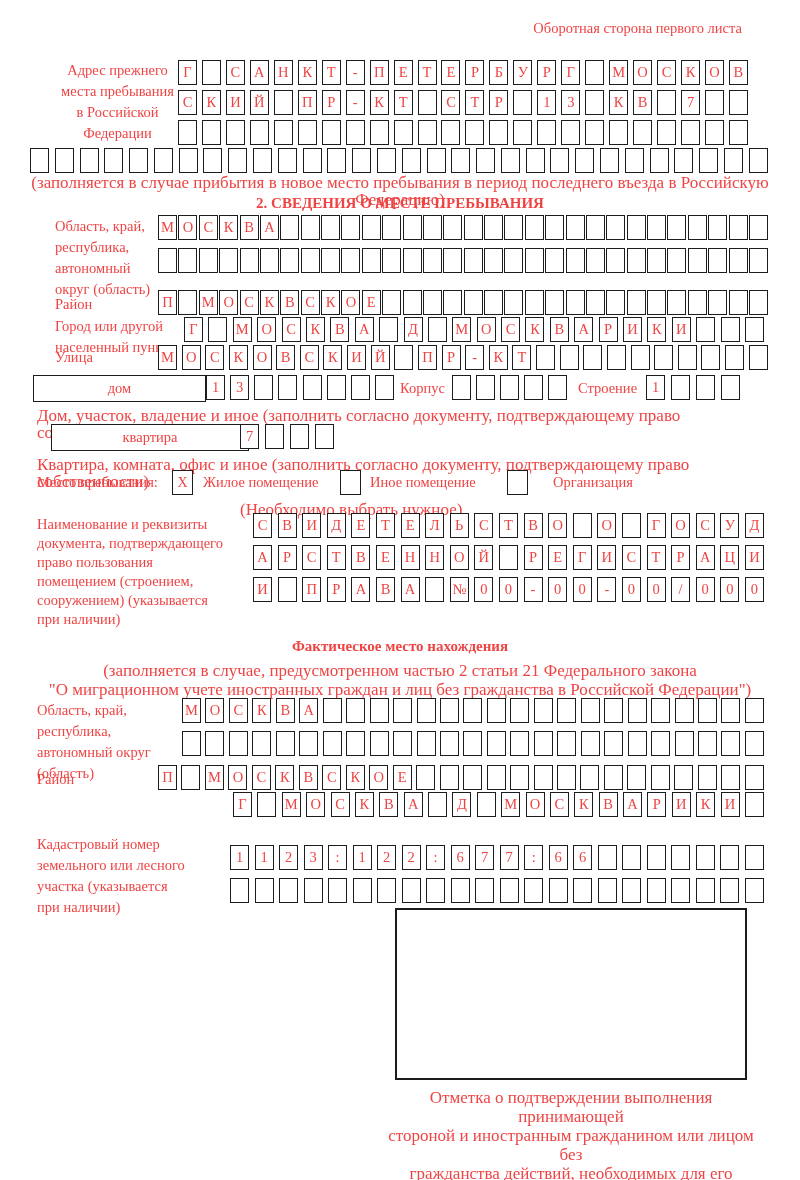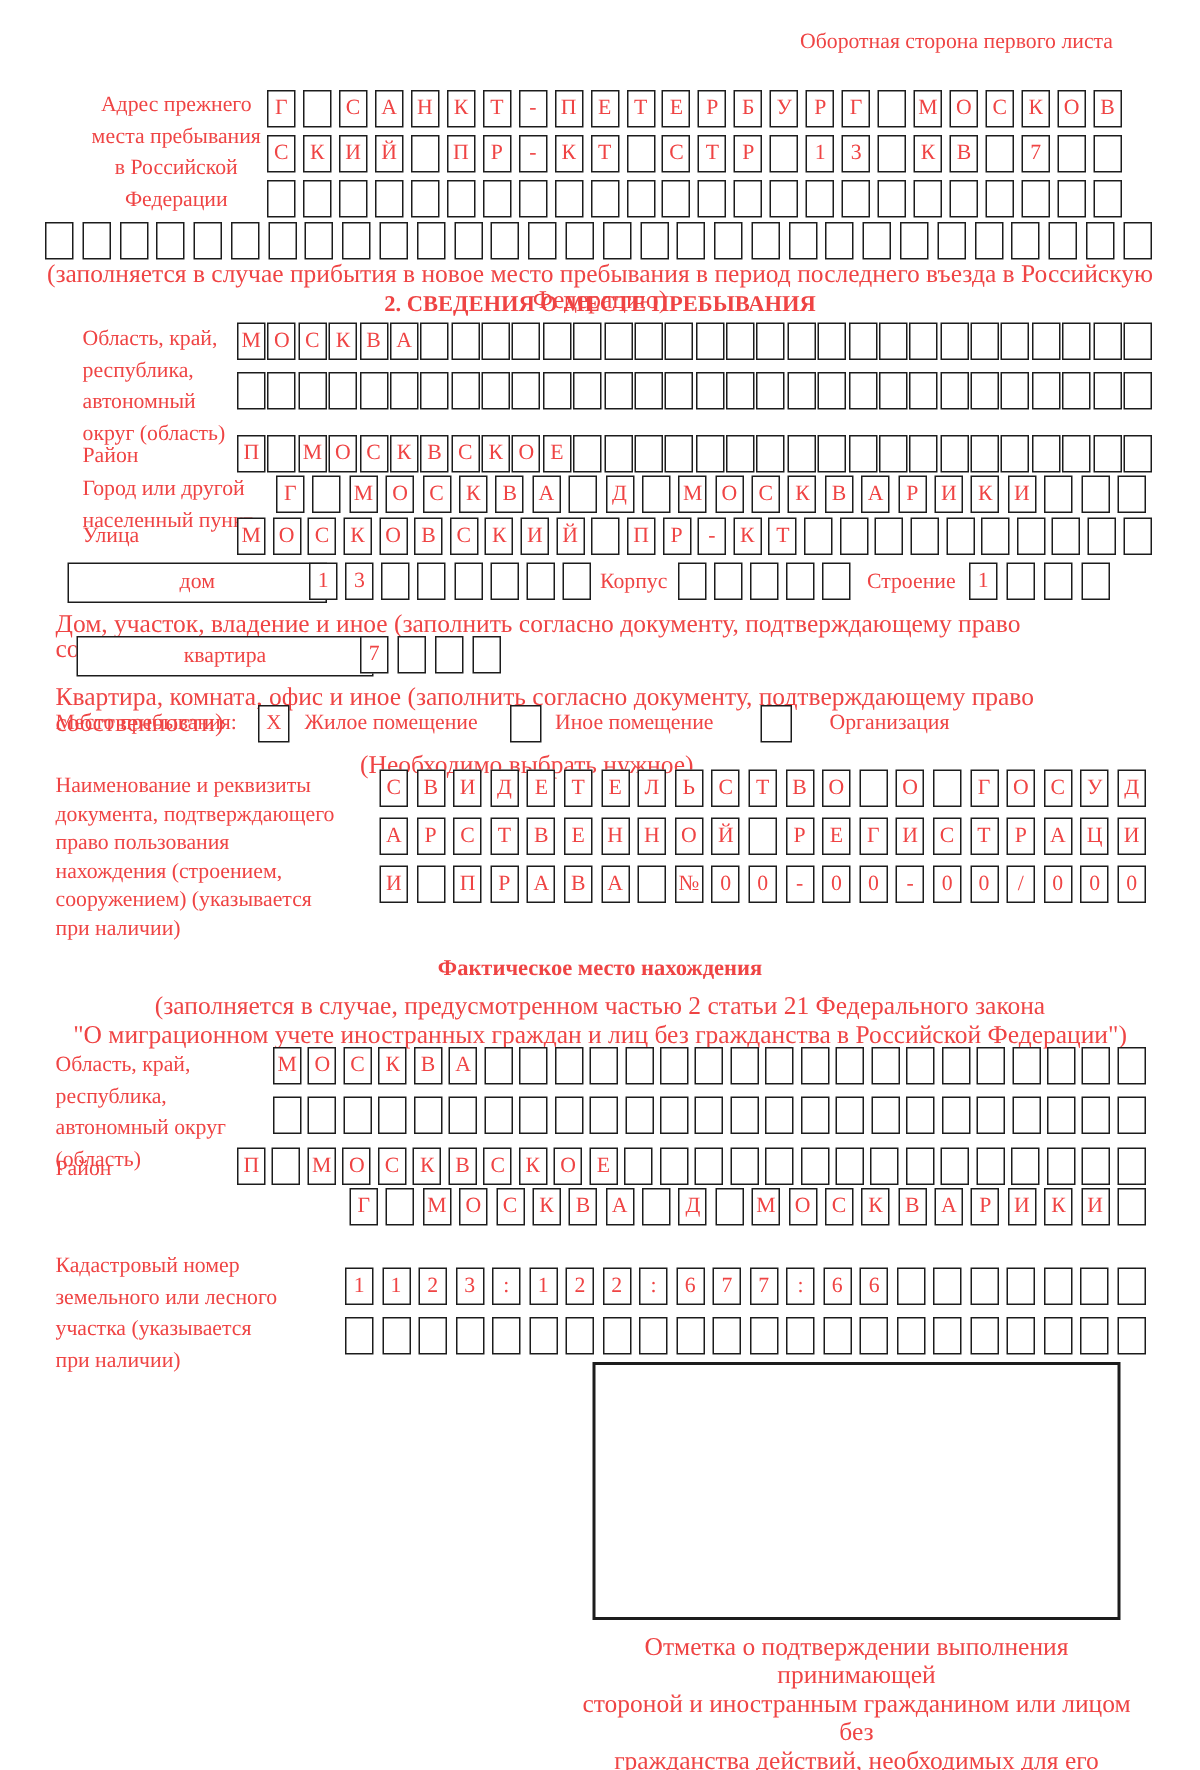--- a/index.html
+++ b/index.html
@@ -310,21 +310,21 @@
       <div class="cell"></div>
       <div class="cell"></div>
       <div class="cell"></div>
       <div class="cell"></div>
       <div class="cell"></div>
       <div class="cell"></div>
       <div class="cell"></div>
       <div class="cell"></div>
     </div>
 
-  <div class="widebox" style="left:33px;top:375px;width:173px;margin-left:12px;">дом</div>
+  <div class="widebox" style="left:33px;top:375px;width:173px;">дом</div>
   <div class="cellrow" style="left:206px;top:375px;width:188px;">
       <div class="cell">1</div>
       <div class="cell">3</div>
       <div class="cell"></div>
       <div class="cell"></div>
       <div class="cell"></div>
       <div class="cell"></div>
       <div class="cell"></div>
       <div class="cell"></div>
     </div>
@@ -359,21 +359,21 @@
   <div class="abs lbl" style="left:203px;top:472px;">Жилое помещение</div>
   <div class="checkbox" style="left:340px;top:470px;"></div>
   <div class="abs lbl" style="left:370px;top:472px;">Иное помещение</div>
   <div class="checkbox" style="left:507px;top:470px;"></div>
   <div class="abs lbl" style="left:553px;top:472px;">Организация</div>
   <div class="abs note" style="left:240px;top:501px;">(Необходимо выбрать нужное)</div>
 
   <div class="abs lbl" style="left:37px;top:515px;width:210px;line-height:19px;">Наименование и реквизиты
 документа, подтверждающего
 право пользования
-нахождения (строением,
+помещением (строением,
 сооружением) (указывается
 при наличии)</div>
   <div class="cellrow" style="left:253px;top:513px;width:511px;">
       <div class="cell">С</div>
       <div class="cell">В</div>
       <div class="cell">И</div>
       <div class="cell">Д</div>
       <div class="cell">Е</div>
       <div class="cell">Т</div>
       <div class="cell">Е</div>

